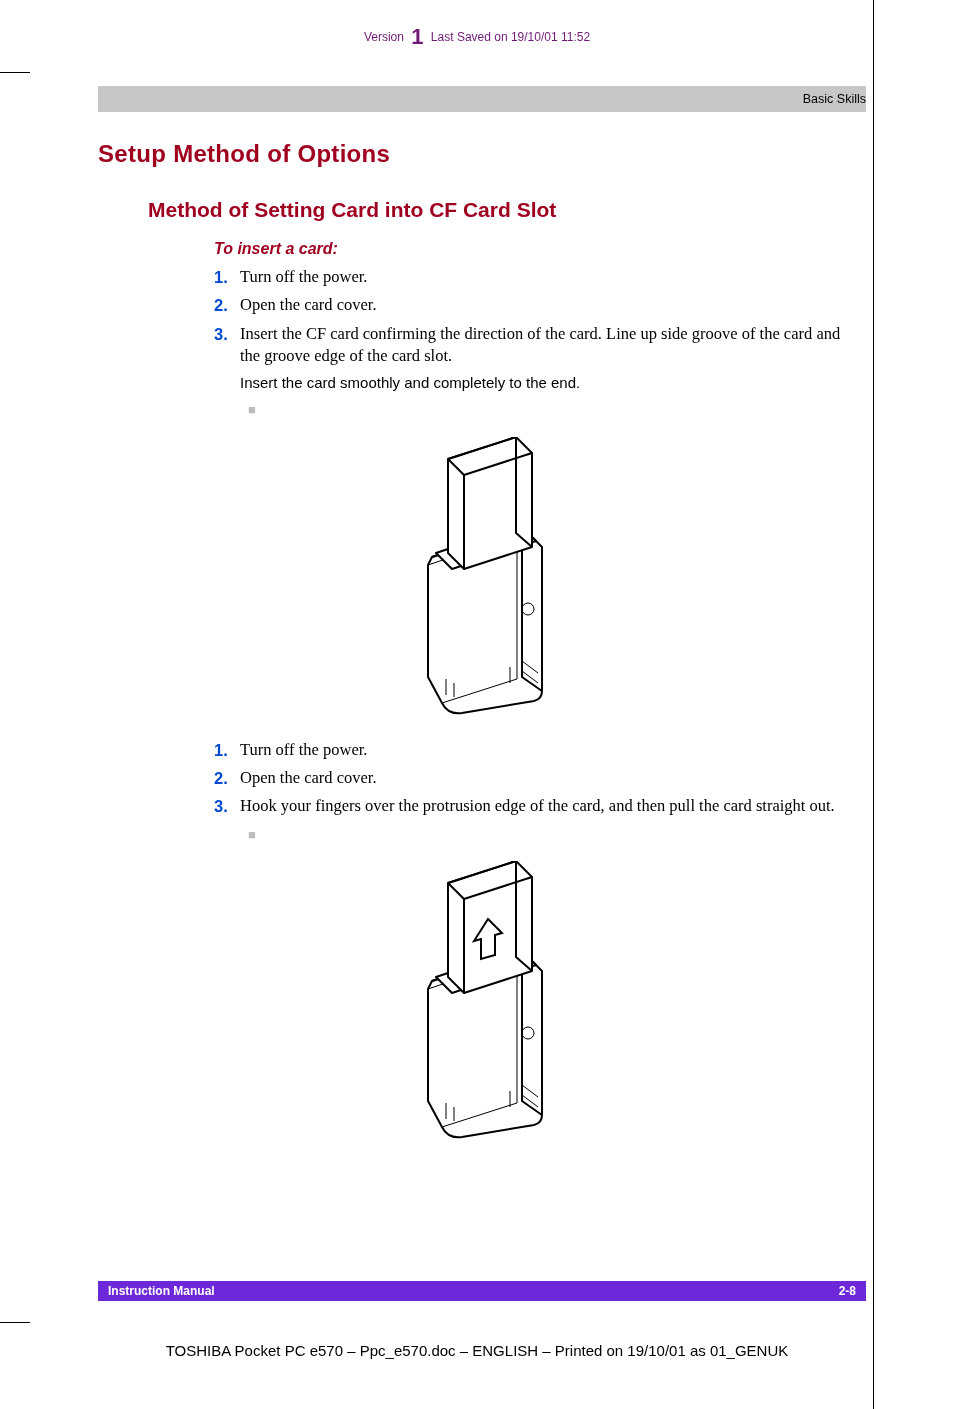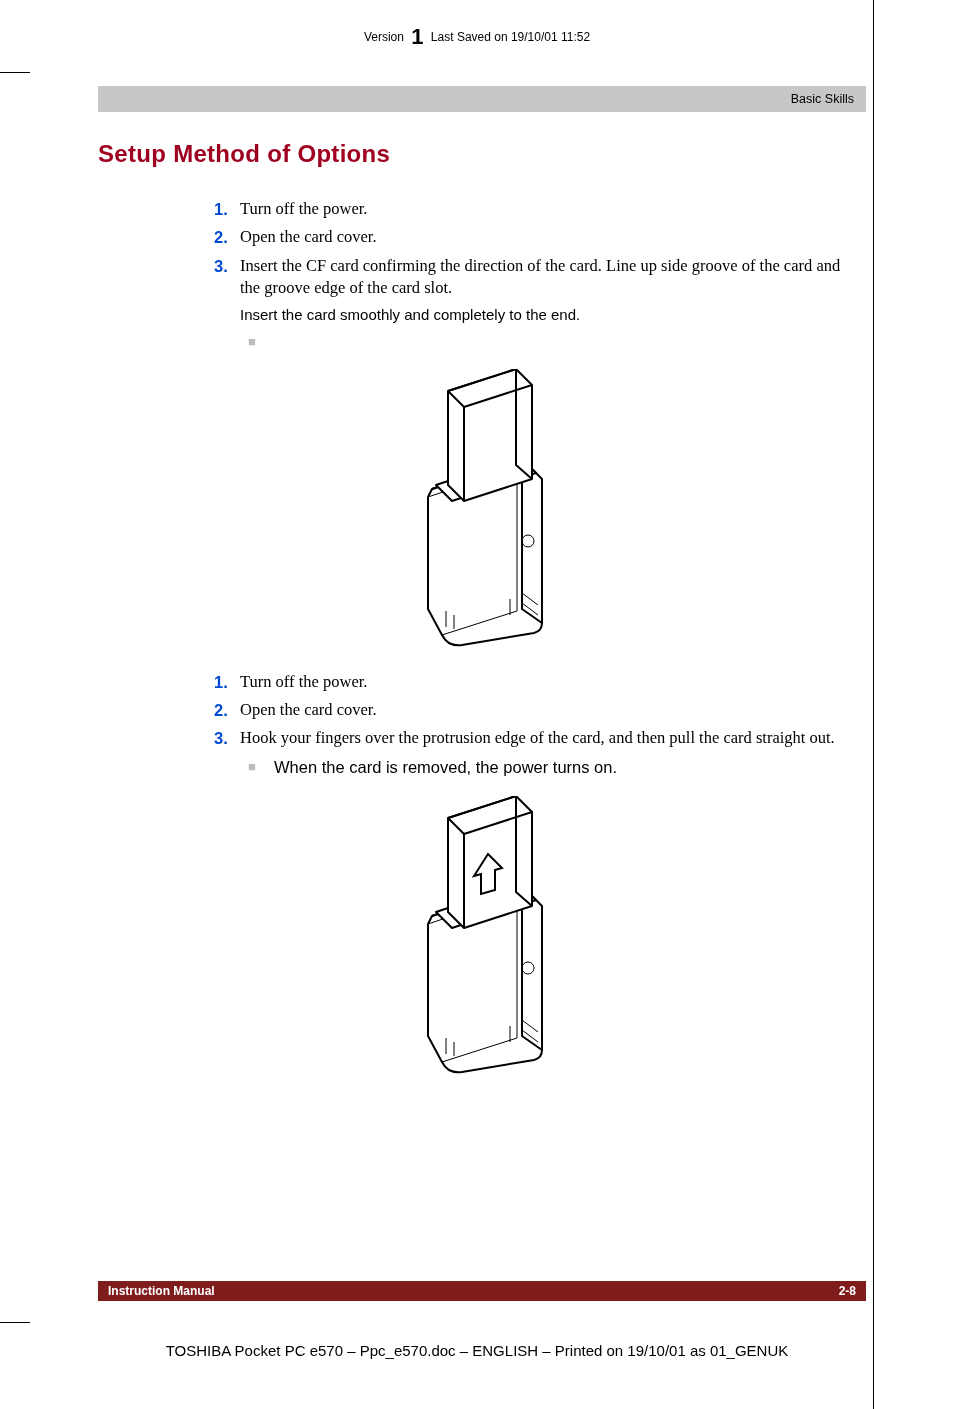--- a/index.html
+++ b/index.html
@@ -32,41 +32,41 @@
     height: 100%;
     width: 1px;
     background: #000;
   }
   .header-version {
     position: absolute;
     top: 24px;
     left: 0; right: 0;
     text-align: center;
     font-size: 12px;
-    color: #000000;
+    color: #701a75;
   }
   .header-version .vnum {
     font-size: 22px;
     font-weight: bold;
     vertical-align: -3px;
     padding: 0 4px;
   }
   .gray-bar {
     position: absolute;
     left: 98px;
     right: 88px;
     top: 86px;
     height: 26px;
     background: #c7c7c7;
     color: #000;
     font-size: 12.5px;
     display: flex;
     align-items: center;
     justify-content: flex-end;
-    padding-right: 12px;
+    padding-right: 0;
   }
   .content {
     position: absolute;
     left: 98px;
     right: 88px;
     top: 140px;
   }
   h1.main {
     color: #a00020;
     font-size: 24px;
@@ -133,21 +133,21 @@
     text-align: center;
     margin: 18px 0 18px 0;
   }
   .illus svg { display: inline-block; }
   .black-bar {
     position: absolute;
     left: 98px;
     right: 88px;
     bottom: 108px;
     height: 20px;
-    background: #7f1d1d;
+    background: #6d28d9;
     color: #fff;
     font-size: 12px;
     display: flex;
     align-items: center;
     justify-content: space-between;
     padding: 0 10px;
   }
   .black-bar .left { font-weight: bold; }
   .black-bar .right { font-weight: bold; margin-left: 38px; }
   .footer-line {
@@ -171,21 +171,23 @@
   <span class="vnum">1</span>
   <span>Last Saved on 19/10/01 11:52</span>
 </div>
 
 <div class="gray-bar">
   <span>Basic Skills</span>
 </div>
 
 <div class="content">
   <h1 class="main">Setup Method of Options</h1>
-
+  <h2 class="sub">Method of Setting Card into CF Card Slot</h2>
+
+  <h3 class="proc">To insert a card:</h3>
   <div class="steps">
     <div class="step">
       <span class="stepnum">1.</span>
       <span class="steptxt">Turn off the power.</span>
     </div>
     <div class="step">
       <span class="stepnum">2.</span>
       <span class="steptxt">Open the card cover.</span>
     </div>
     <div class="step">
@@ -236,21 +238,20 @@
       <span class="stepnum">2.</span>
       <span class="steptxt">Open the card cover.</span>
     </div>
     <div class="step">
       <span class="stepnum">3.</span>
       <span class="steptxt">Hook your fingers over the protrusion edge of the card, and then pull the card straight out.</span>
     </div>
   </div>
   <div class="bullet">
     <span class="bulsq">■</span>
-    <span>When the card is removed, the power turns on.</span>
   </div>
 
   <div class="illus">
     <svg width="220" height="280" viewBox="0 0 220 280">
       <g fill="#fff" stroke="#000" stroke-width="2" stroke-linejoin="round">
 
         <path d="M 60 120 L 150 90 L 170 110 L 170 254 Q 170 262 162 264 L 90 276 Q 76 278 70 266 L 56 240 L 56 128 Z"></path>
         <path d="M 150 90 L 150 240 L 170 254" fill="none"></path>
         <path d="M 60 120 L 150 90" fill="none"></path>
         <path d="M 56 128 L 145 98 L 145 242 L 70 266" fill="none" stroke-width="1"></path>

